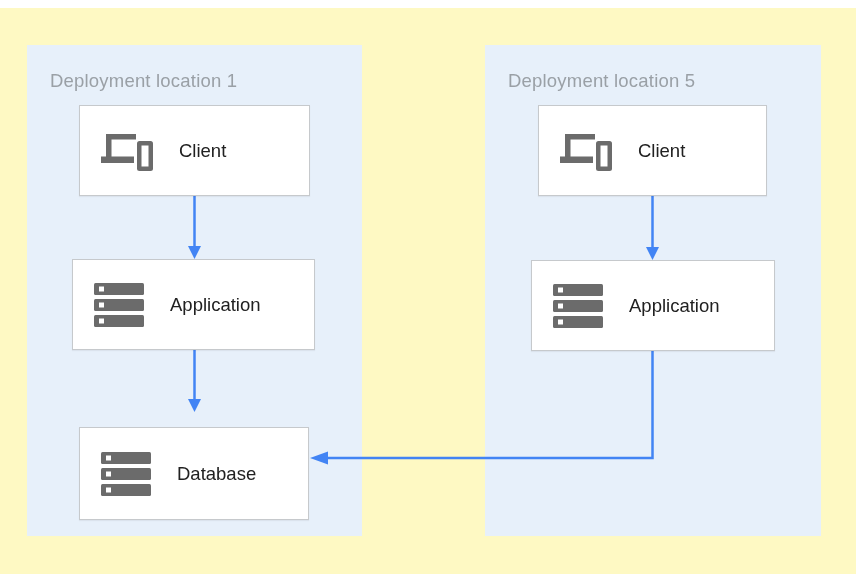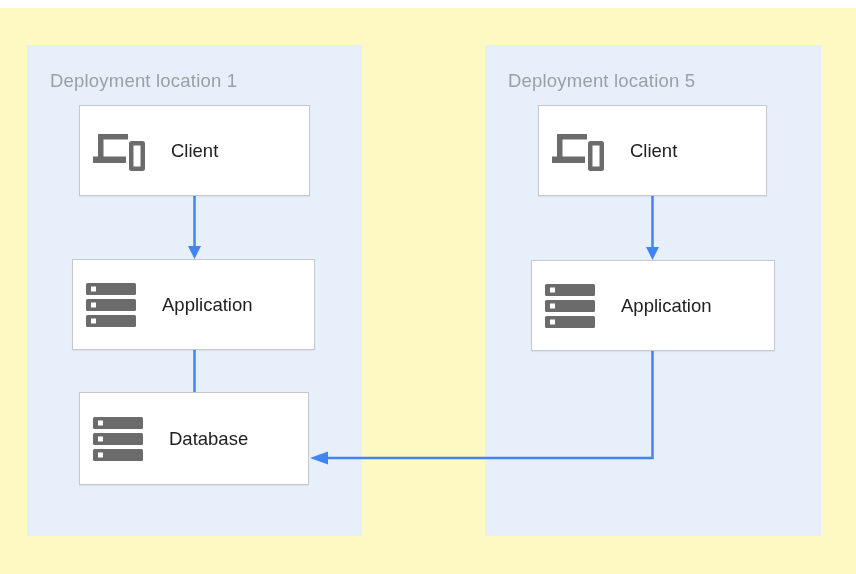--- a/index.html
+++ b/index.html
@@ -31,35 +31,35 @@
     letter-spacing: 0.2px;
     white-space: nowrap;
   }
   .node {
     position: absolute;
     background: #ffffff;
     border: 1px solid #c6c9cc;
     box-shadow: 0 1px 1px rgba(0,0,0,0.05);
     display: flex;
     align-items: center;
-    padding-left: 13px;
+    padding-left: 21px;
   }
   .node .icon {
     display: inline-flex;
     flex: 0 0 auto;
     margin-right: 26px;
   }
   .node-label {
     font-size: 18.5px;
     color: #212121;
     white-space: nowrap;
   }
   .node-client-1      { left: 79px;  top: 97px;  width: 231px; height: 91px; }
   .node-application-1 { left: 72px;  top: 251px; width: 243px; height: 91px; }
-  .node-database-1    { left: 79px;  top: 384px; width: 230px; height: 93px; text-align: right; }
+  .node-database-1    { left: 79px;  top: 419px; width: 230px; height: 93px; text-align: right; }
   .node-client-2      { left: 538px; top: 97px;  width: 229px; height: 91px; }
   .node-application-2 { left: 531px; top: 252px; width: 244px; height: 91px; }
   .edges {
     position: absolute;
     left: 0; top: 0;
     width: 856px; height: 574px;
     pointer-events: none;
   }
   .edge-line { stroke: #4284f4; stroke-width: 2.5; fill: none; }
   .edge-head { fill: #4284f4; stroke: none; }

